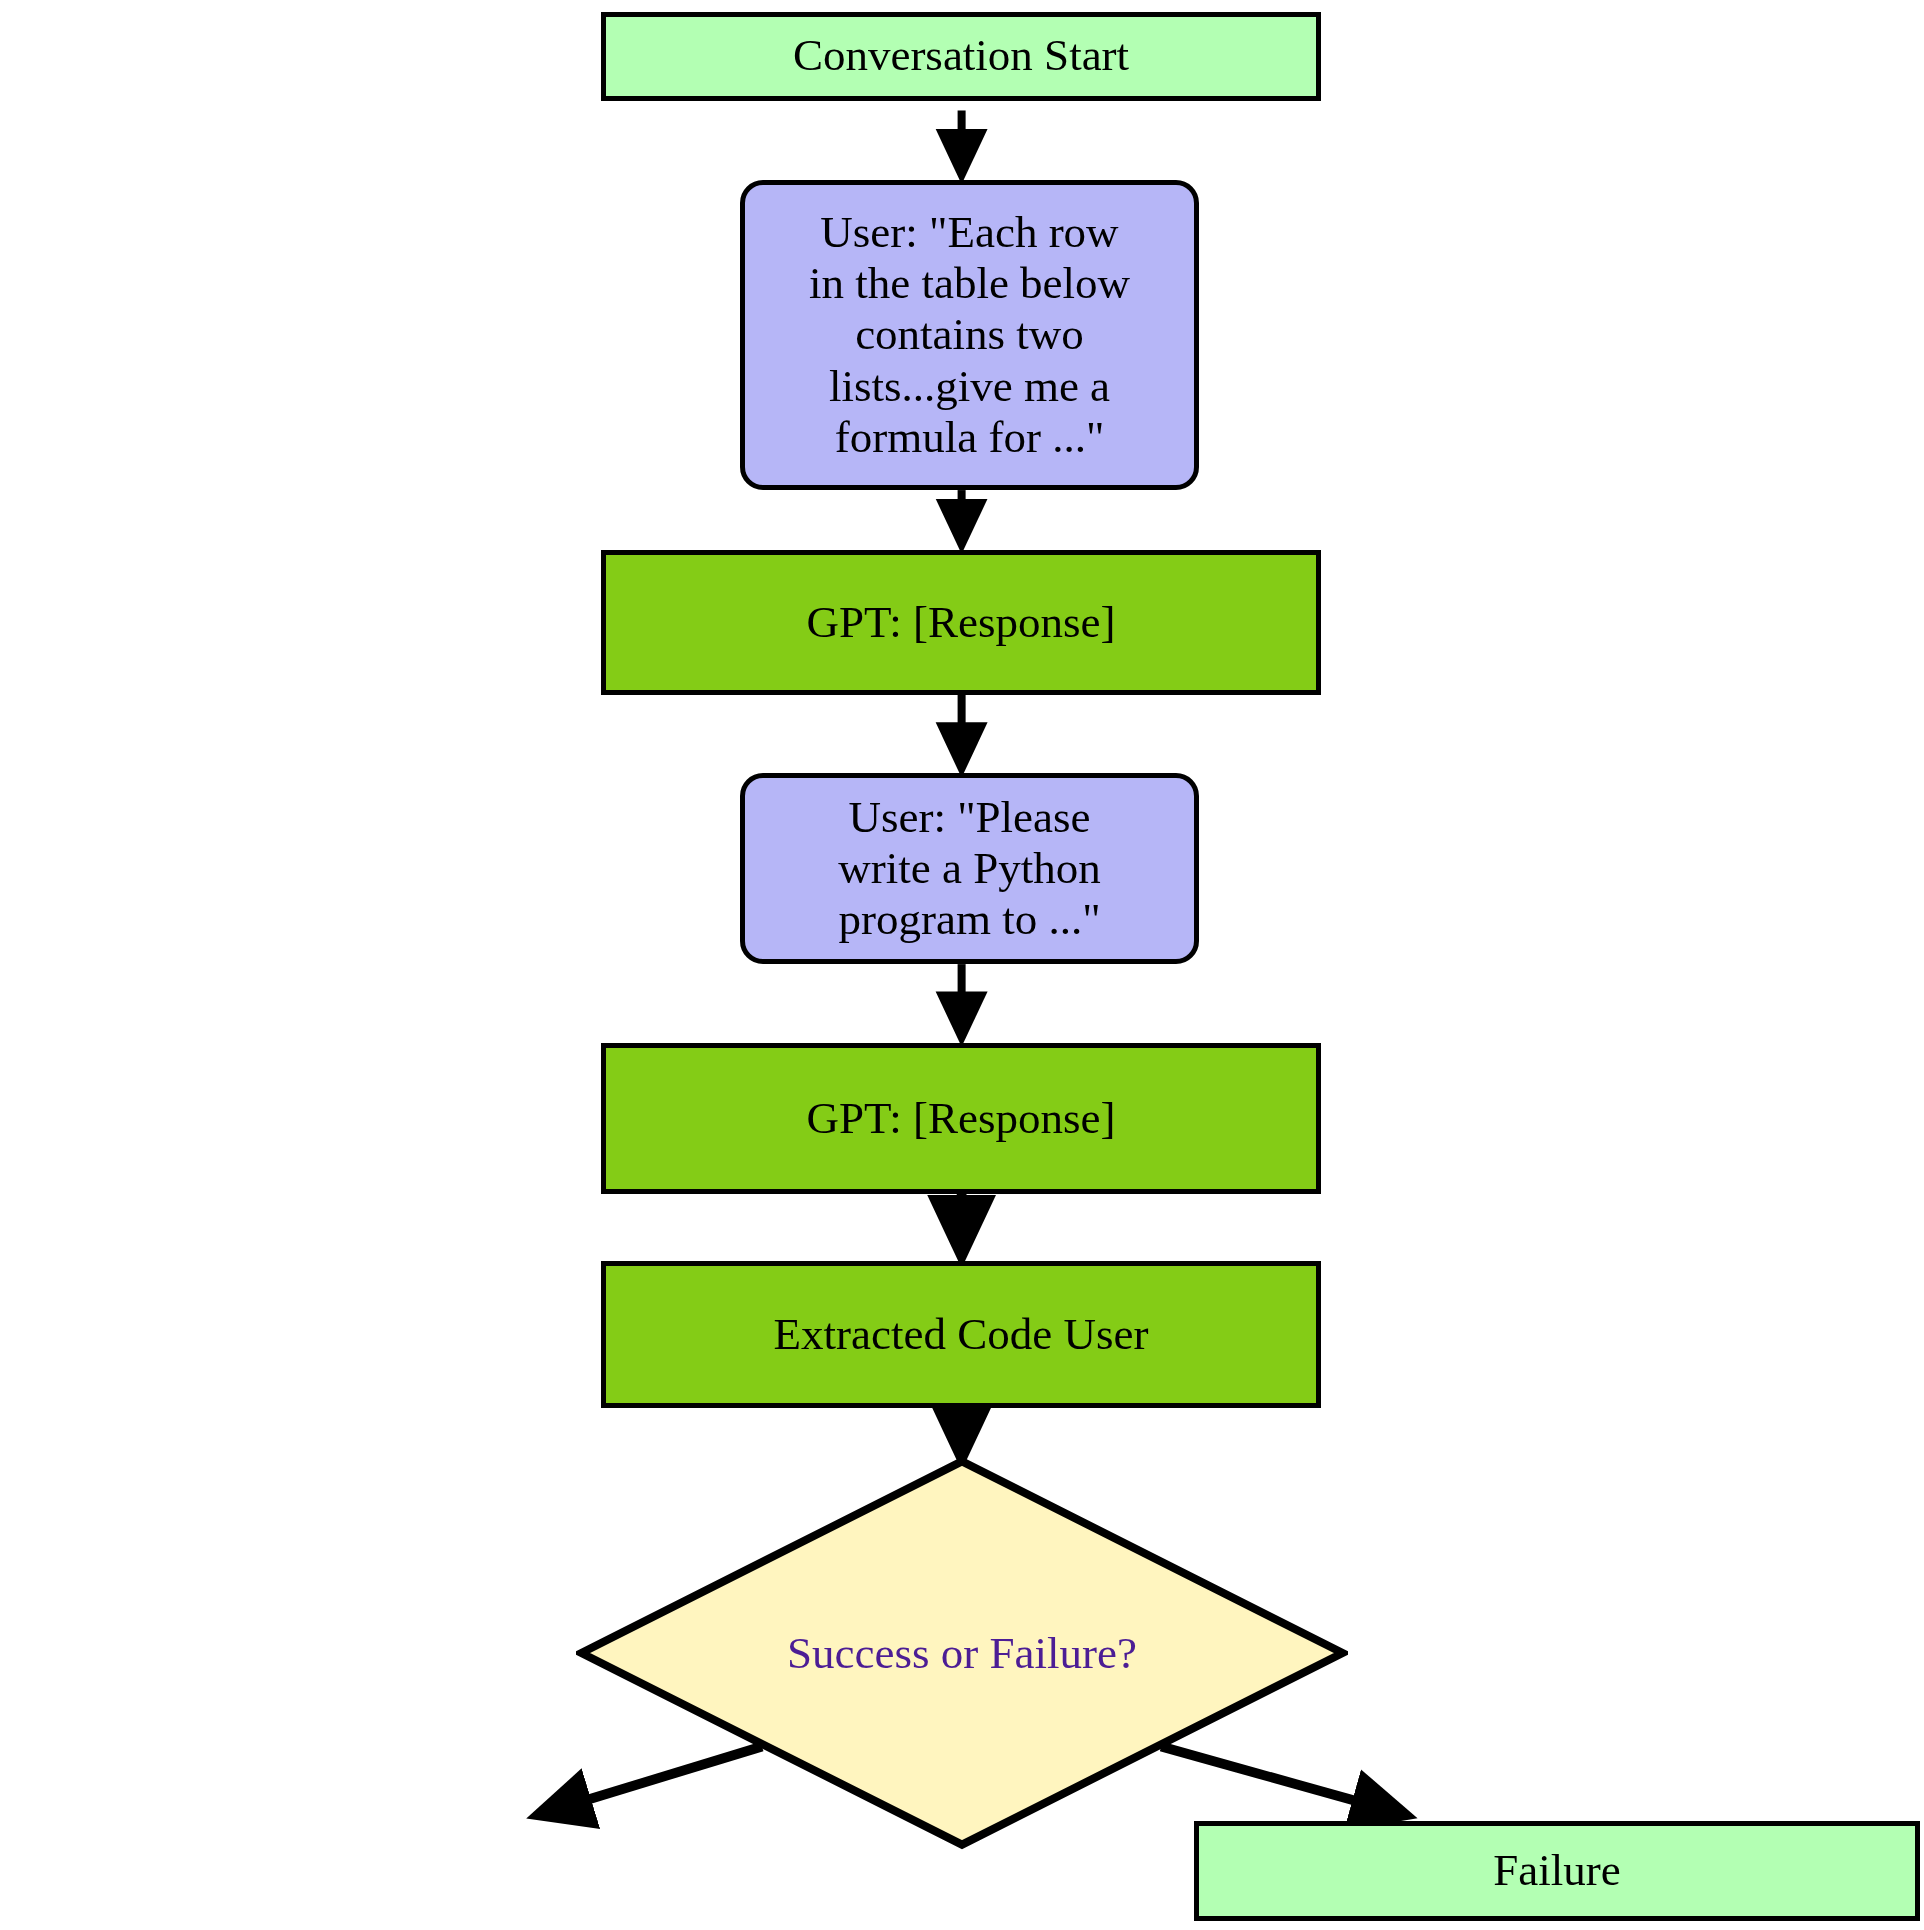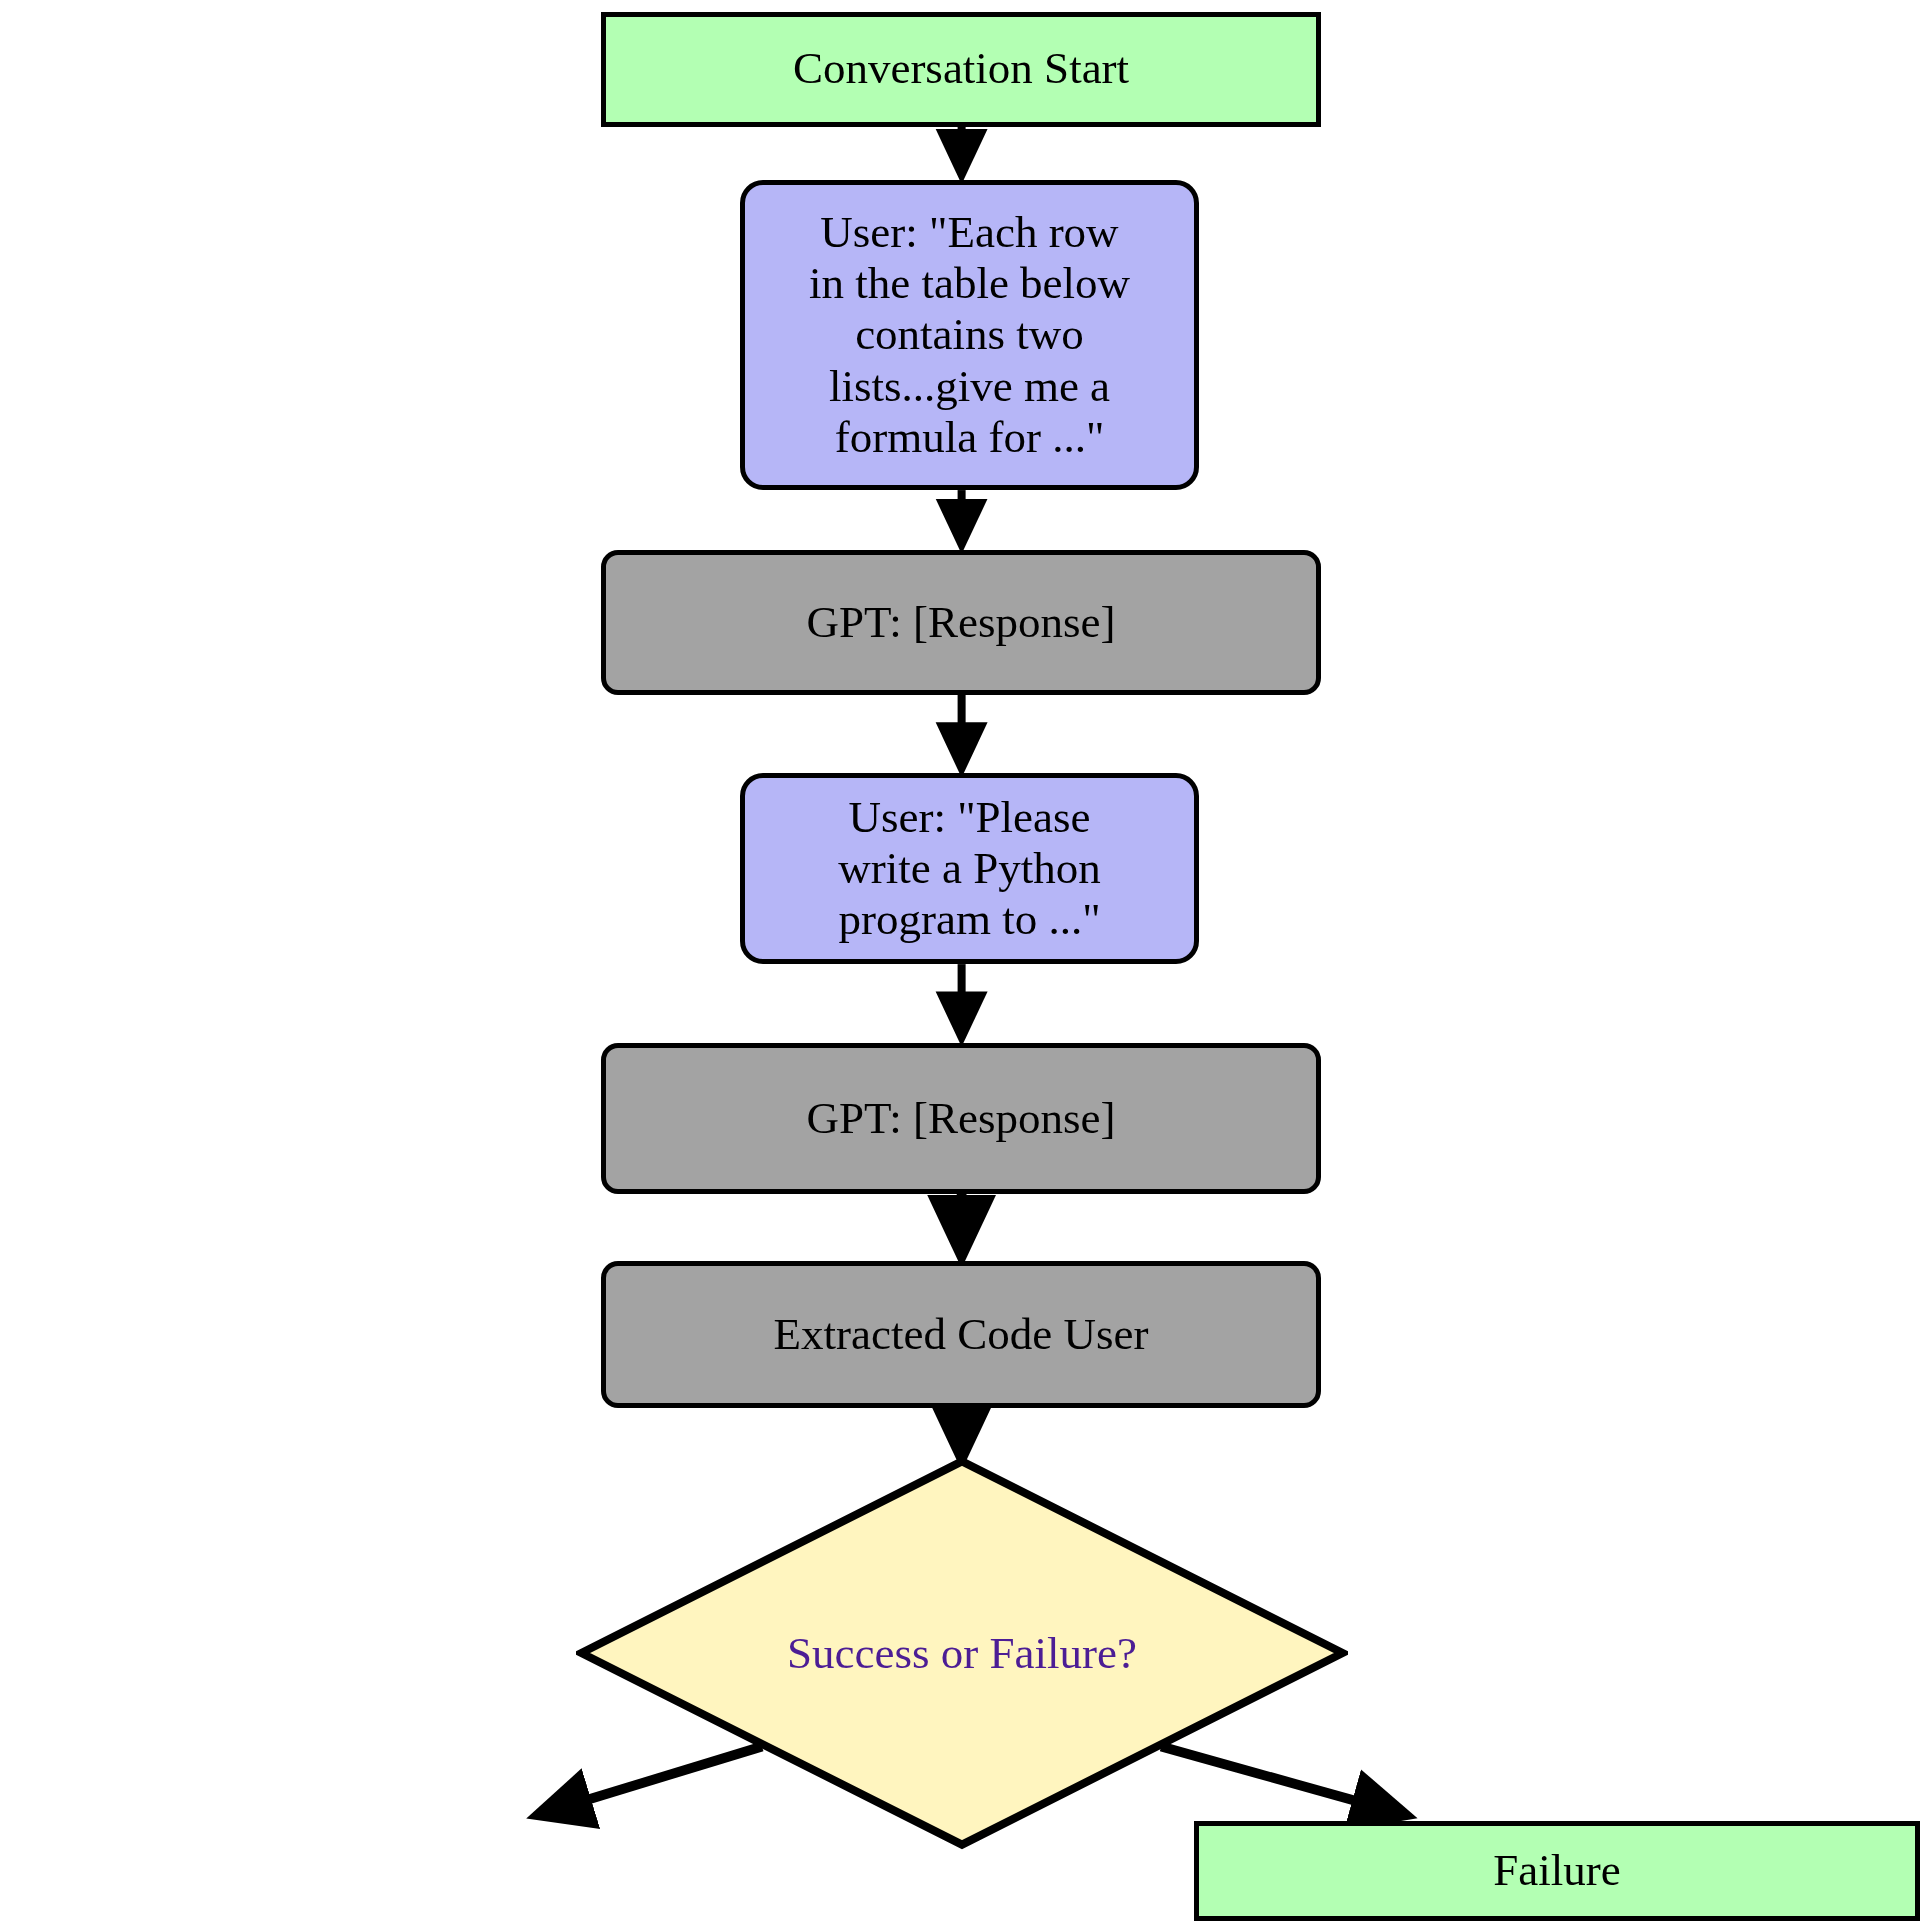--- a/index.html
+++ b/index.html
@@ -36,21 +36,21 @@
     z-index: 2;
   }
   .node-rect {
     border-radius: 0;
   }
   .node-round {
     border-radius: 23px;
   }
   .fill-green  { background: #b3ffb3; }
   .fill-purple { background: #b6b6f7; }
-  .fill-peach  { background: #a3a3a3; border-radius: 17px; }
+  .fill-peach  { background: #84cc16; }
 
   .label {
     line-height: 1.14;
     white-space: pre-line;
     padding: 0 9px;
   }
   .lbl-lg { font-size: 45px; }
   .lbl-md { font-size: 45px; }
 
   .diamond-wrap {
@@ -96,21 +96,21 @@
 
     <line x1="1079" y1="1340" x2="1079" y2="1409" stroke="#000000" stroke-width="11" stroke-dasharray="2 20" stroke-linecap="butt" marker-end="url(#arrow-dotted)"></line>
 
     <line x1="1079" y1="1580" x2="1079" y2="1636" stroke="#000000" stroke-width="11" stroke-dasharray="2 20" stroke-linecap="butt" marker-end="url(#arrow-dotted)"></line>
 
     <line x1="855" y1="1960" x2="603" y2="2037" stroke="#000000" stroke-width="11" marker-end="url(#arrow-solid)"></line>
 
     <line x1="1303" y1="1960" x2="1578" y2="2037" stroke="#000000" stroke-width="11" marker-end="url(#arrow-solid)"></line>
   </svg>
 
-  <div class="node node-rect fill-green" style="left:601px; top:11.6px; width:720px; height:115px;">
+  <div class="node node-rect fill-green" style="left:601px; top:11.6px; width:720px; height:89px;">
     <span class="label lbl-lg">Conversation Start</span>
   </div>
 
   <div class="node node-round fill-purple" style="left:740px; top:180px; width:459px; height:310px;">
     <span class="label lbl-md">User: "Each row
 in the table below
 contains two
 lists...give me a
 formula for ..."</span>
   </div>

